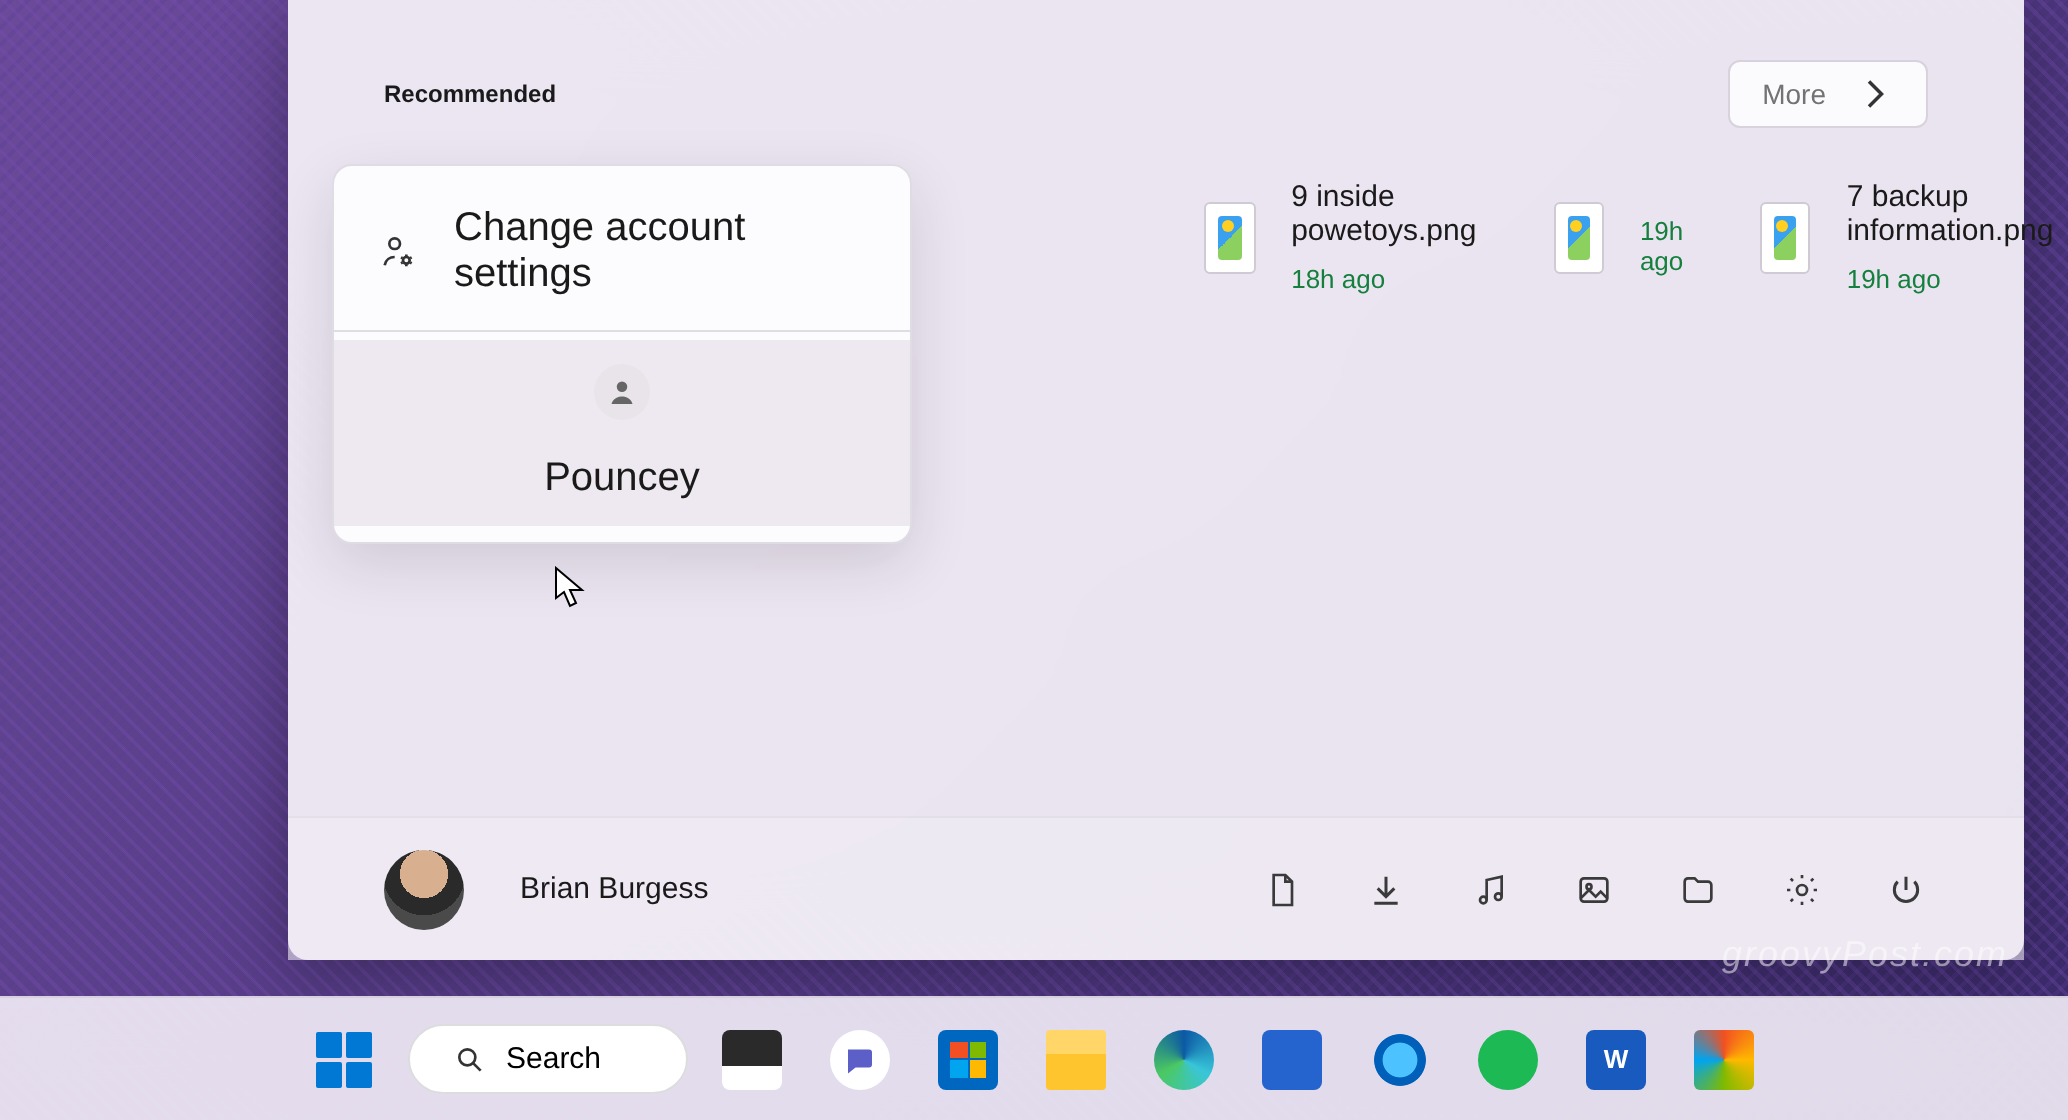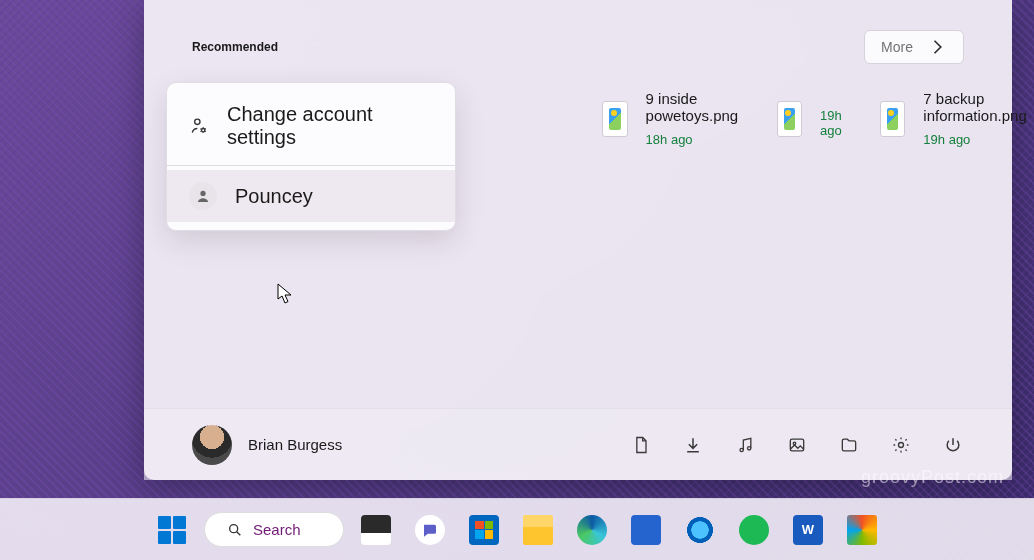--- a/index.html
+++ b/index.html
@@ -33,21 +33,21 @@
 
     .account-menu {
       position: absolute; top: -2px; left: -26px; width: 290px;
       background: #fcfbfd; border: 1px solid #e0dce4; border-radius: 10px;
       box-shadow: 0 10px 30px rgba(0,0,0,.12); padding: 8px 0; z-index: 10;
     }
     .menu-item {
       display: flex; align-items: center; gap: 18px; padding: 12px 22px;
       font-size: 20px; color: #1a1a1a; cursor: pointer;
     }
-    .menu-item.hover { background: #eee9f0; }
+    .menu-item.hover { background: #eee9f0; flex-direction: column; }
     .menu-divider { height: 1px; background: #e0dce4; margin: 4px 0; }
     .menu-icon { width: 20px; height: 20px; display: flex; align-items: center; justify-content: center; flex-shrink: 0; color: #333; }
     .avatar-circle { width: 28px; height: 28px; border-radius: 50%; background: #e8e4ea; display: flex; align-items: center; justify-content: center; color: #666; }
     .avatar-circle svg { width: 18px; height: 18px; }
 
     .cursor { position: absolute; top: 200px; left: 110px; z-index: 50; }
 
     .files-column { margin-left: 410px; display: flex; flex-direction: row; gap: 28px; padding-top: 6px; }
     .file-item { display: flex; align-items: center; gap: 18px; cursor: pointer; }
     .file-thumb {
@@ -63,46 +63,46 @@
       background: #ffd020; border-radius: 50%;
     }
     .file-name { font-size: 15px; color: #1a1a1a; }
     .file-time { font-size: 13px; color: #15803d; margin-top: 8px; }
 
     .footer {
       position: absolute; bottom: 0; left: 0; right: 0; height: 72px;
       border-top: 1px solid rgba(0,0,0,.04); display: flex; align-items: center; justify-content: space-between;
       padding: 0 48px; background: rgba(240,235,243,.6);
     }
-    .user-block { display: flex; align-items: center; gap: 16px; cursor: pointer; }
+    .user-block { display: flex; align-items: center; gap: 28px; cursor: pointer; }
     .user-avatar { width: 40px; height: 40px; border-radius: 50%; background: radial-gradient(circle at 50% 30%, #d8b090 0 35%, #2a2a2a 35% 60%, #4a4a4a 60% 100%); }
     .user-name { font-size: 15px; color: #1a1a1a; }
     .footer-icons { display: flex; gap: 30px; align-items: center; }
     .footer-icon { width: 22px; height: 22px; display: flex; align-items: center; justify-content: center; color: #3a3a3a; cursor: pointer; }
     .footer-icon svg { width: 20px; height: 20px; }
 
     .taskbar {
       position: absolute; bottom: 0; left: 0; right: 0; height: 62px;
       background: rgba(247,243,250,.88); backdrop-filter: blur(20px);
       display: flex; align-items: center; justify-content: center; gap: 10px;
       border-top: 1px solid rgba(0,0,0,.05);
     }
     .tb-item { width: 44px; height: 44px; border-radius: 4px; display: flex; align-items: center; justify-content: center; cursor: pointer; }
     .start-logo { display: grid; grid-template-columns: 1fr 1fr; grid-template-rows: 1fr 1fr; gap: 2px; width: 28px; height: 28px; }
     .start-logo div { background: #0078d4; border-radius: 1px; }
     .search-pill {
       display: flex; align-items: center; gap: 10px; background: #fff; border: 1px solid #ddd;
-      border-radius: 22px; padding: 8px 22px; font-size: 15px; color: #701a75; cursor: pointer;
+      border-radius: 22px; padding: 8px 22px; font-size: 15px; color: #000000; cursor: pointer;
       width: 140px;
     }
     .tb-app { width: 30px; height: 30px; border-radius: 4px; }
 
     .watermark {
       position: absolute; bottom: 72px; right: 30px; color: rgba(255,255,255,.5);
-      font-size: 18px; font-weight: 300; letter-spacing: 1px;
+      font-size: 18px; font-weight: 300; letter-spacing: 1px; font-style: italic;
     }
   </style>
 </head>
 <body>
 
 <div class="wallpaper"></div>
 
 <div class="start-panel">
   <div class="section-header">
     <div class="section-title">Recommended</div>

